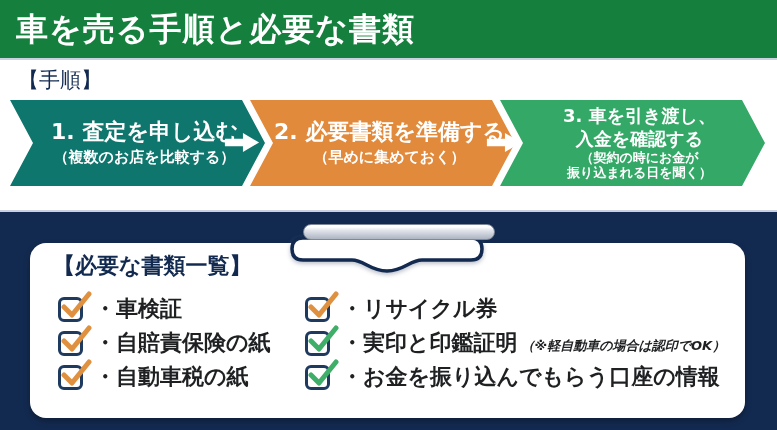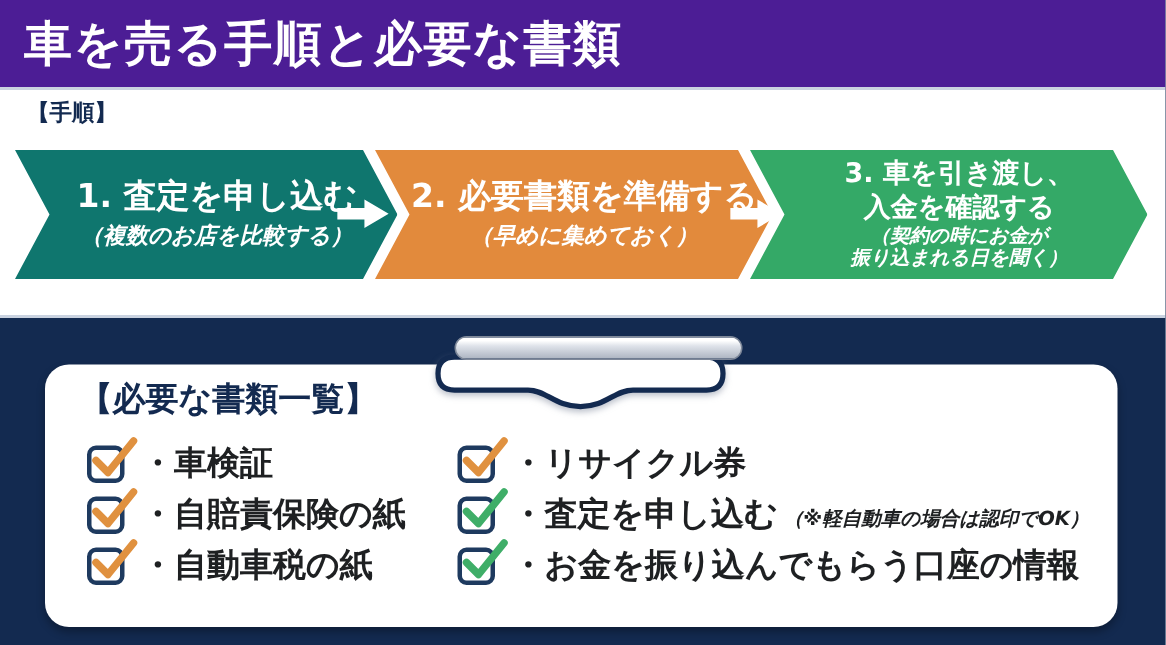--- a/index.html
+++ b/index.html
@@ -4,44 +4,44 @@
 <style>
   html,body{margin:0;padding:0;}
   body{
     width:777px;height:430px;position:relative;overflow:hidden;
     font-family:"DejaVu Sans","Liberation Sans",sans-serif;
     background:#ffffff;
   }
   
   .header{
     position:absolute;left:0;top:0;width:777px;height:58px;
-    background:#4c1d95;border-bottom:2px solid #C9D2E0;
+    background:#15803d;border-bottom:2px solid #C9D2E0;
     display:flex;align-items:center;
   }
   .header h1{
     margin:0 0 0 16px;color:#ffffff;font-size:32px;font-weight:bold;
     letter-spacing:1px;line-height:1;
   }
   
   .procedure-label{
     position:absolute;left:18px;top:66px;
-    color:#132A50;font-size:15px;font-weight:bold;
+    color:#132A50;font-size:21px;font-weight:normal;
   }
   .chevron{
     position:absolute;top:100px;height:86px;
     display:flex;flex-direction:column;justify-content:center;align-items:center;
     color:#ffffff;text-align:center;
     clip-path:polygon(0 0, calc(100% - 23px) 0, 100% 50%, calc(100% - 23px) 100%, 0 100%, 23px 50%);
     padding-left:14px;box-sizing:border-box;
   }
   .chevron-1{left:10px;width:255px;background:#0f766e;}
   .chevron-2{left:250px;width:265px;background:#E28A3C;}
   .chevron-3{left:500px;width:265px;background:#34A967;}
   .step-title{font-size:22px;font-weight:bold;line-height:1.2;}
-  .step-note{font-size:15px;font-weight:bold;line-height:1.25;margin-top:2px;font-style:italic;}
+  .step-note{font-size:15px;font-weight:bold;line-height:1.25;margin-top:2px;}
   .chevron-3 .step-title{font-size:18px;line-height:1.25;}
   .chevron-3 .step-note{font-size:13px;line-height:1.15;margin-top:1px;}
   .step-arrow{position:absolute;top:131px;width:38px;height:23px;}
   .step-arrow-1{left:223px;}
   .step-arrow-2{left:485px;}
   
   .bottom{
     position:absolute;left:0;top:210px;width:777px;height:220px;
     background:#132A50;border-top:2px solid #C9D2E0;box-sizing:border-box;
   }
@@ -161,21 +161,21 @@
     </span>
     <span class="doc-label">・リサイクル券</span>
   </div>
   <div class="doc-item">
     <span class="checkbox">
       <svg class="checkmark check-green" viewBox="0 0 34 30">
         <path d="M5 16 L13 24 L30 3" fill="none" stroke="currentColor" stroke-width="5" stroke-linecap="round" stroke-linejoin="round"></path>
       </svg>
     </span>
     <span class="doc-label">
-      <span>・査定を申し込む</span>
+      <span>・実印と印鑑証明</span>
       <span class="doc-note">（※軽自動車の場合は認印でOK）</span>
     </span>
   </div>
   <div class="doc-item">
     <span class="checkbox">
       <svg class="checkmark check-green" viewBox="0 0 34 30">
         <path d="M5 16 L13 24 L30 3" fill="none" stroke="currentColor" stroke-width="5" stroke-linecap="round" stroke-linejoin="round"></path>
       </svg>
     </span>
     <span class="doc-label">・お金を振り込んでもらう口座の情報</span>

